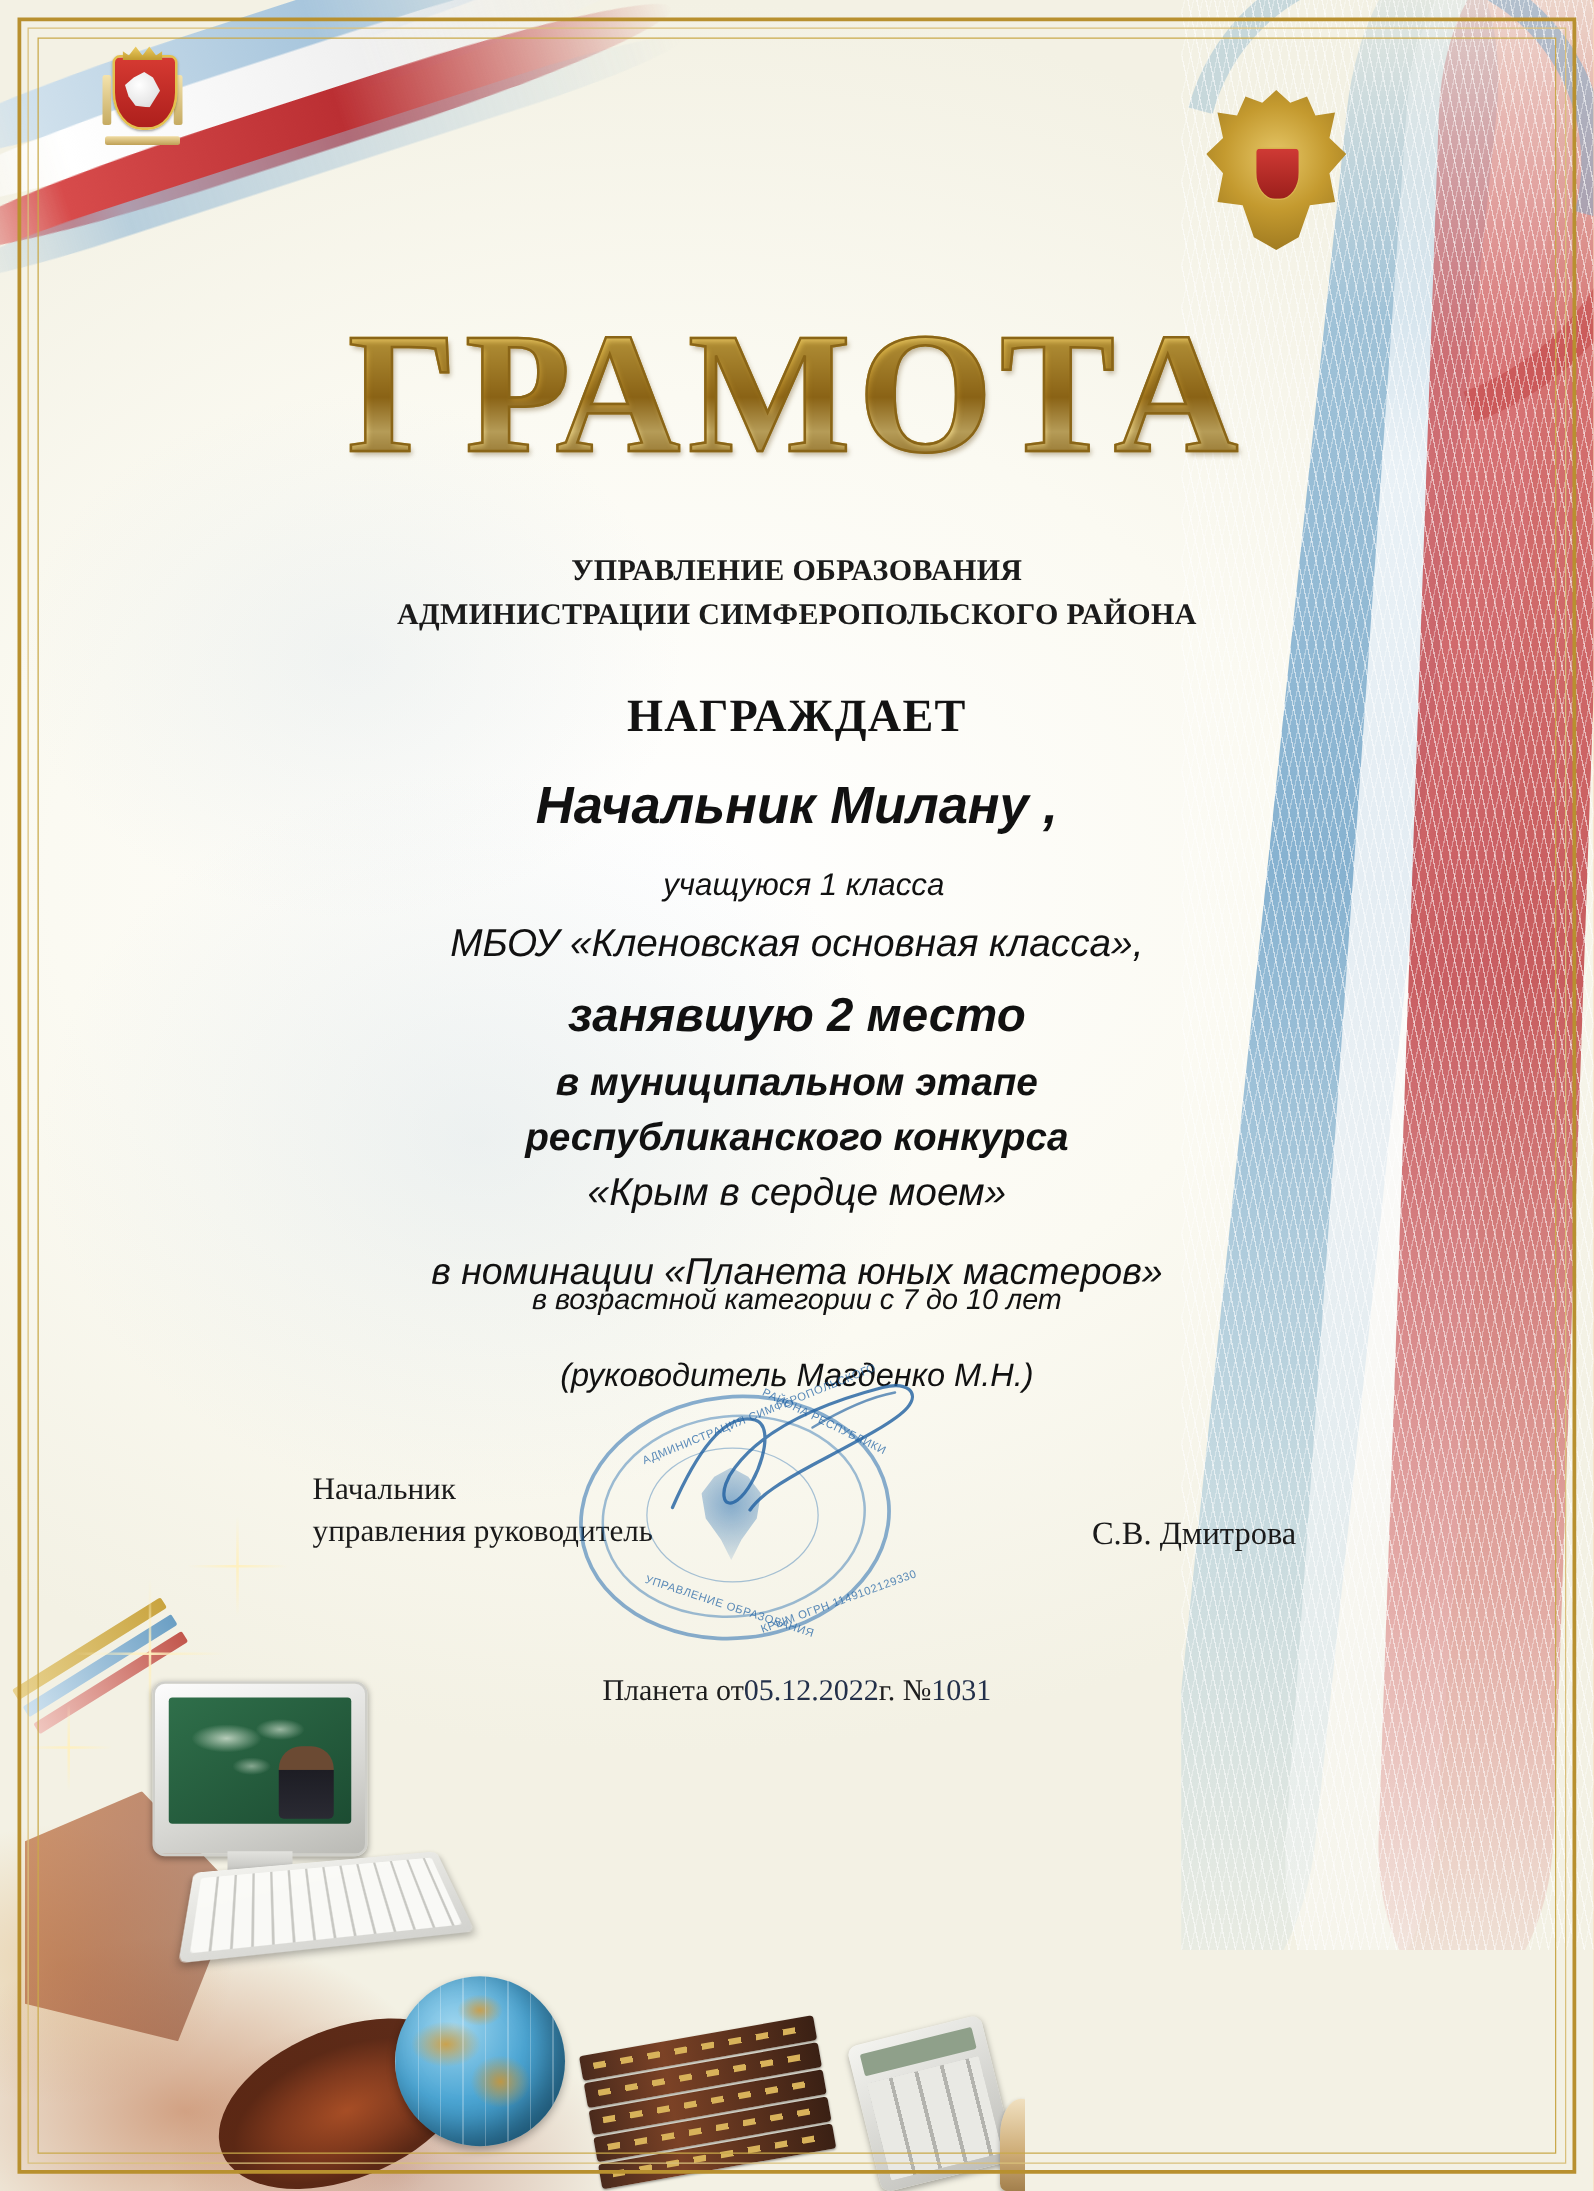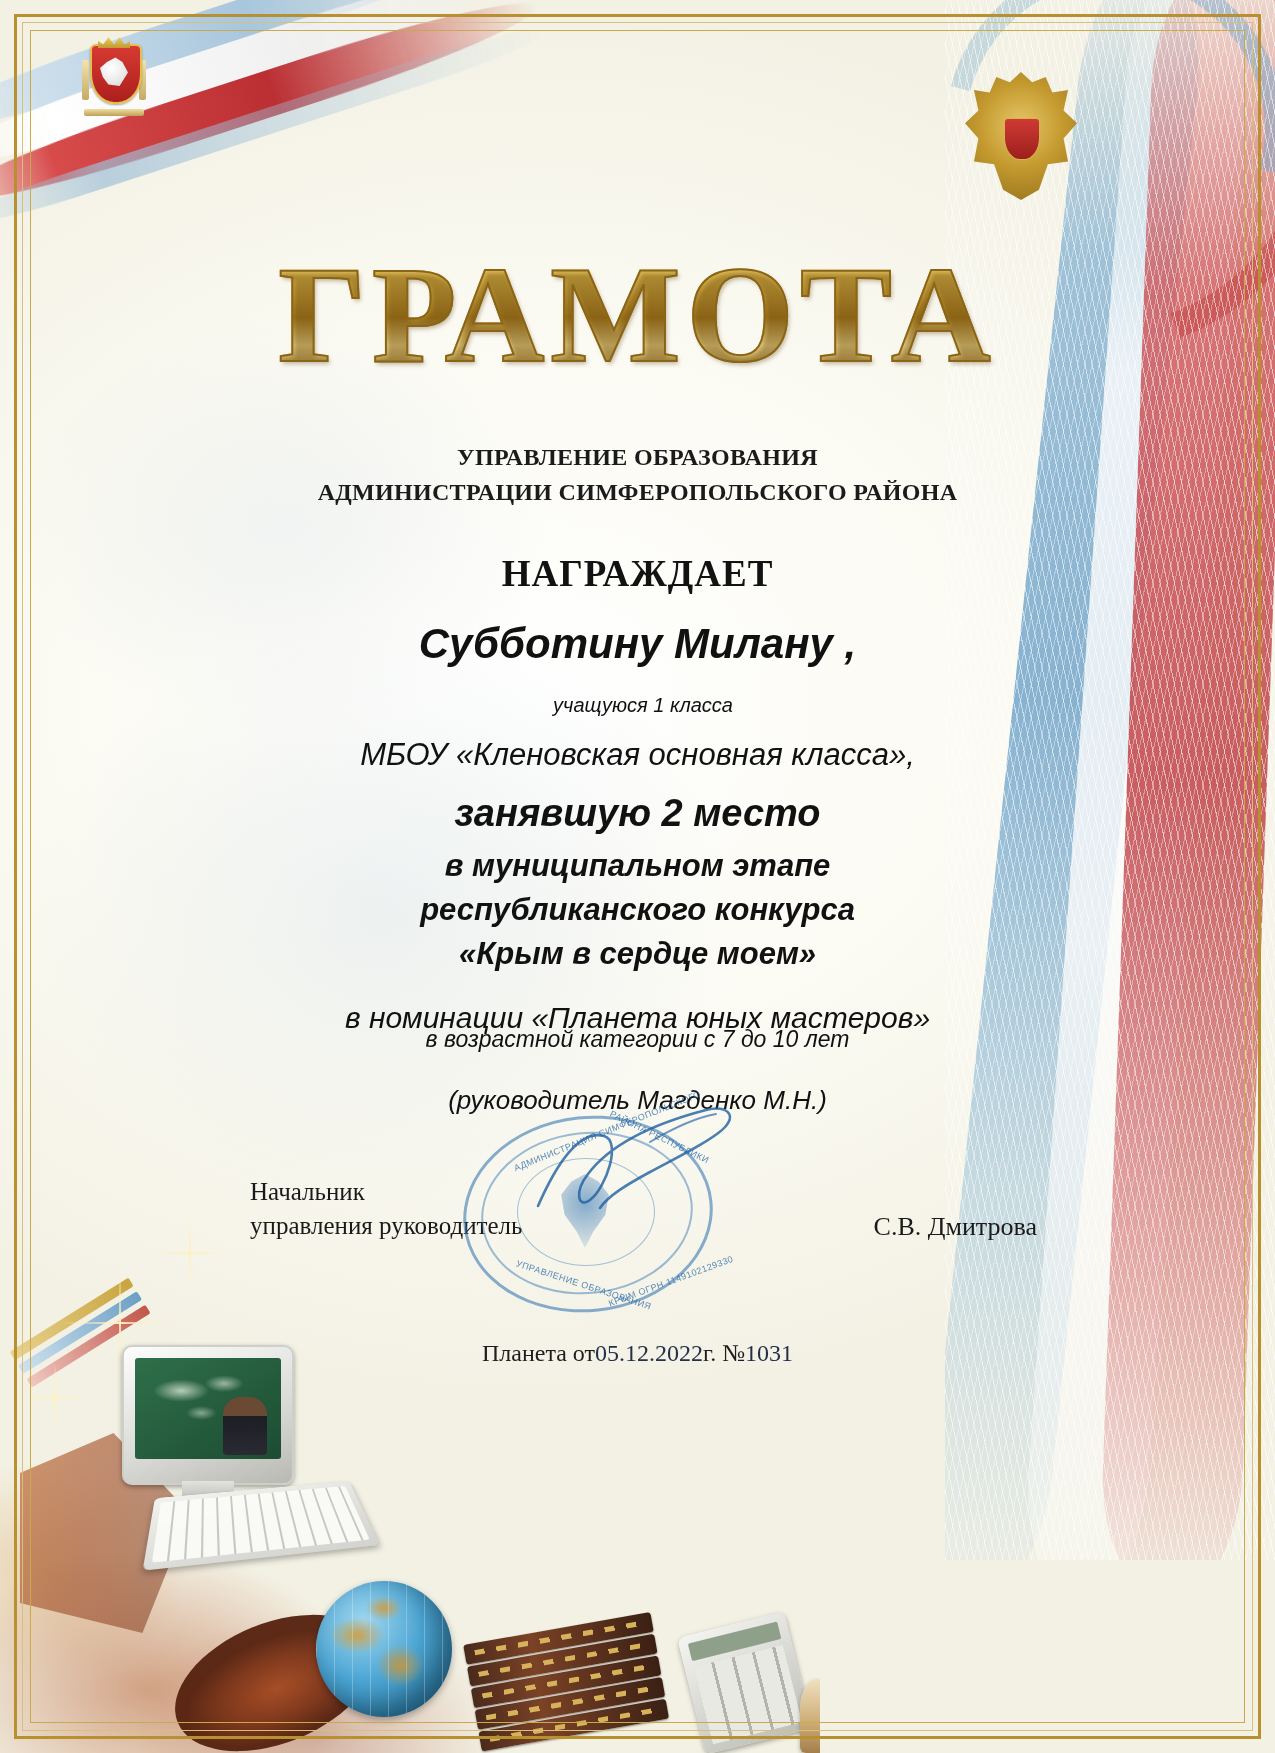--- a/index.html
+++ b/index.html
@@ -430,26 +430,26 @@
     color: #111111;
   }
   .line {
     position: absolute;
     left: 0; right: 0;
     text-align: center;
     font-family: "Liberation Sans", sans-serif;
     font-style: italic;
     color: #111111;
   }
-  .l-class   { top: 694px;  font-size: 20px; margin-left: 11px; }
+  .l-class   { top: 694px;  font-size: 25px; margin-left: 11px; }
   .l-school  { top: 737px;  font-size: 31px; }
   .l-place   { top: 792px;  font-size: 38px; font-weight: 700; }
   .l-stage   { top: 848px;  font-size: 31px; font-weight: 700; }
   .l-contest { top: 892px;  font-size: 31px; font-weight: 700; }
-  .l-name    { top: 936px;  font-size: 31px; font-weight: 700; }
+  .l-name    { top: 936px;  font-size: 31px; font-weight: 400; }
   .l-nomin   { top: 982px;  font-size: 30px; margin-top: 19px; }
   .l-age     { top: 1026px; font-size: 23px; }
   .l-leader  { top: 1085px; font-size: 26px; }
 
   .sign-block {
     position: absolute;
     left: 250px; top: 1175px;
     font-family: "Liberation Serif", serif;
     font-size: 25px;
     color: #1a1a1a;
@@ -618,21 +618,21 @@
 
     <div class="title">ГРАМОТА</div>
 
     <div class="org">
       <div>УПРАВЛЕНИЕ ОБРАЗОВАНИЯ</div>
       <div>АДМИНИСТРАЦИИ СИМФЕРОПОЛЬСКОГО РАЙОНА</div>
     </div>
 
     <div class="awards">НАГРАЖДАЕТ</div>
 
-    <div class="recipient">Субботину Милану ,</div>
+    <div class="recipient">Начальник Милану ,</div>
 
     <div class="line l-class">учащуюся 1 класса</div>
     <div class="line l-school">МБОУ «Кленовская основная класса»,</div>
     <div class="line l-place">занявшую 2 место</div>
     <div class="line l-contest">республиканского конкурса</div>
     <div class="line l-stage">в муниципальном  этапе</div>
     <div class="line l-name">«Крым в сердце моем»</div>
     <div class="line l-nomin">в номинации  «Планета юных мастеров»</div>
     <div class="line l-age">в возрастной категории с 7 до 10  лет</div>
     <div class="line l-leader">(руководитель   Магденко М.Н.)</div>

